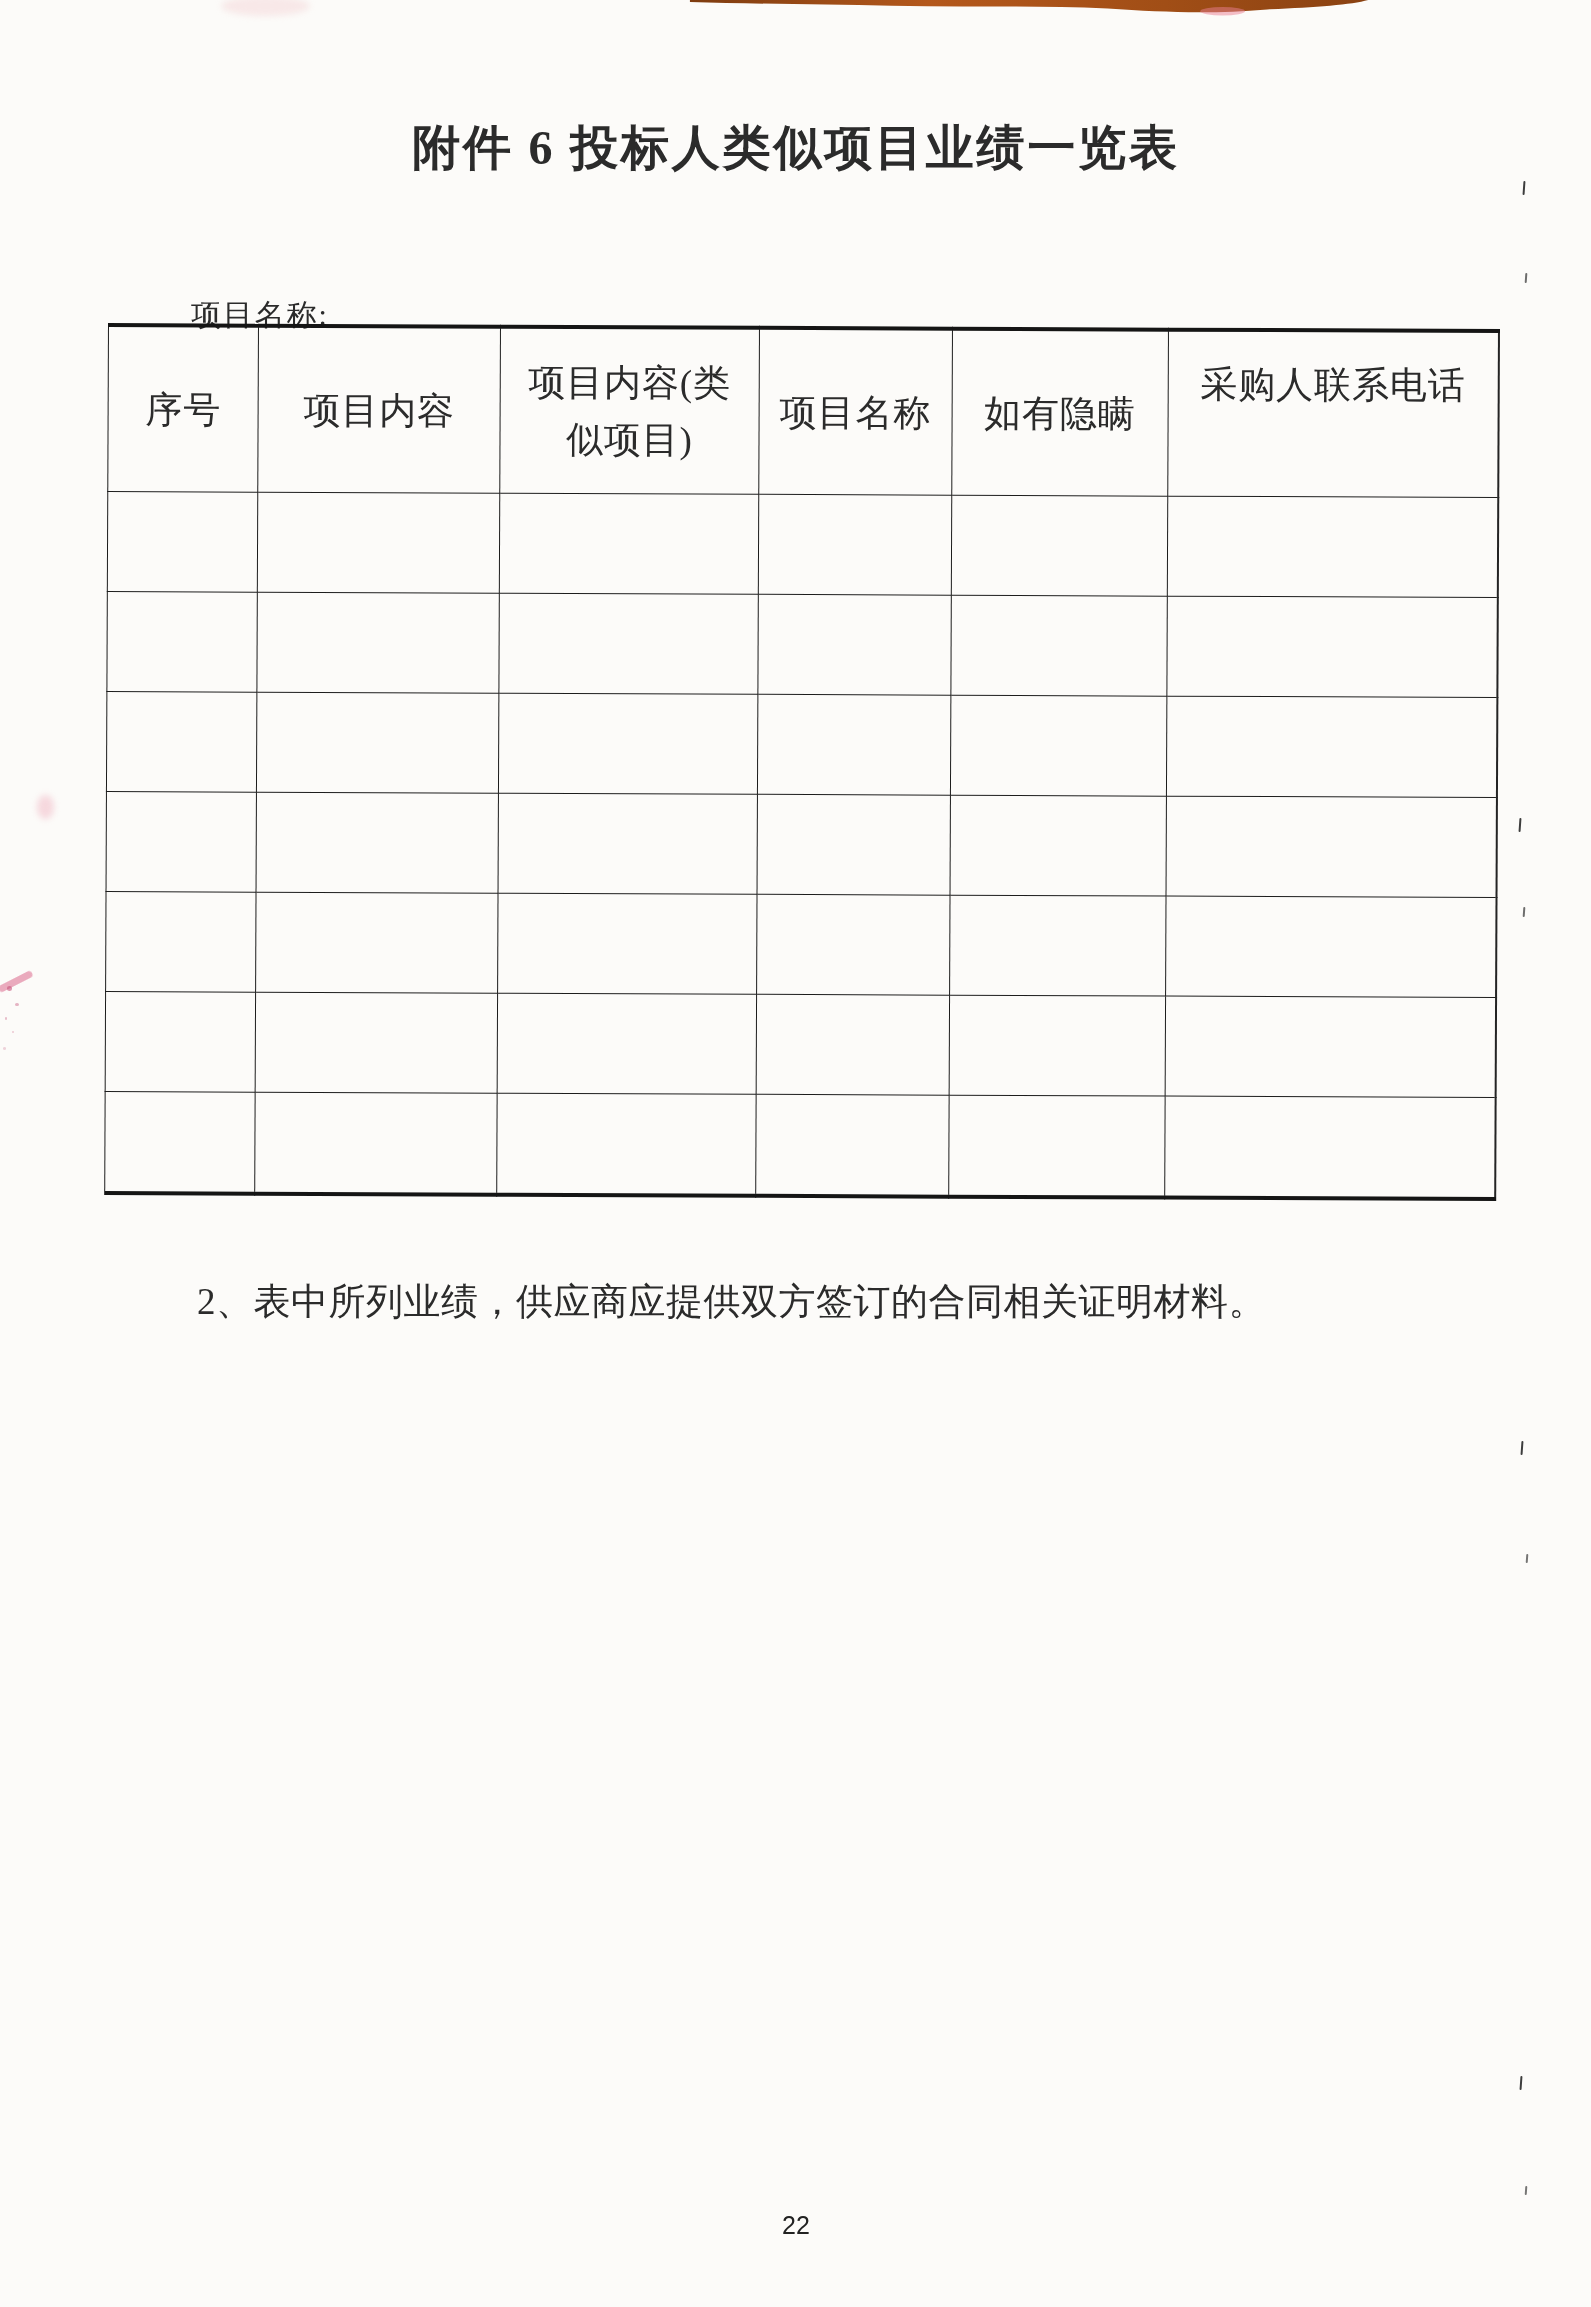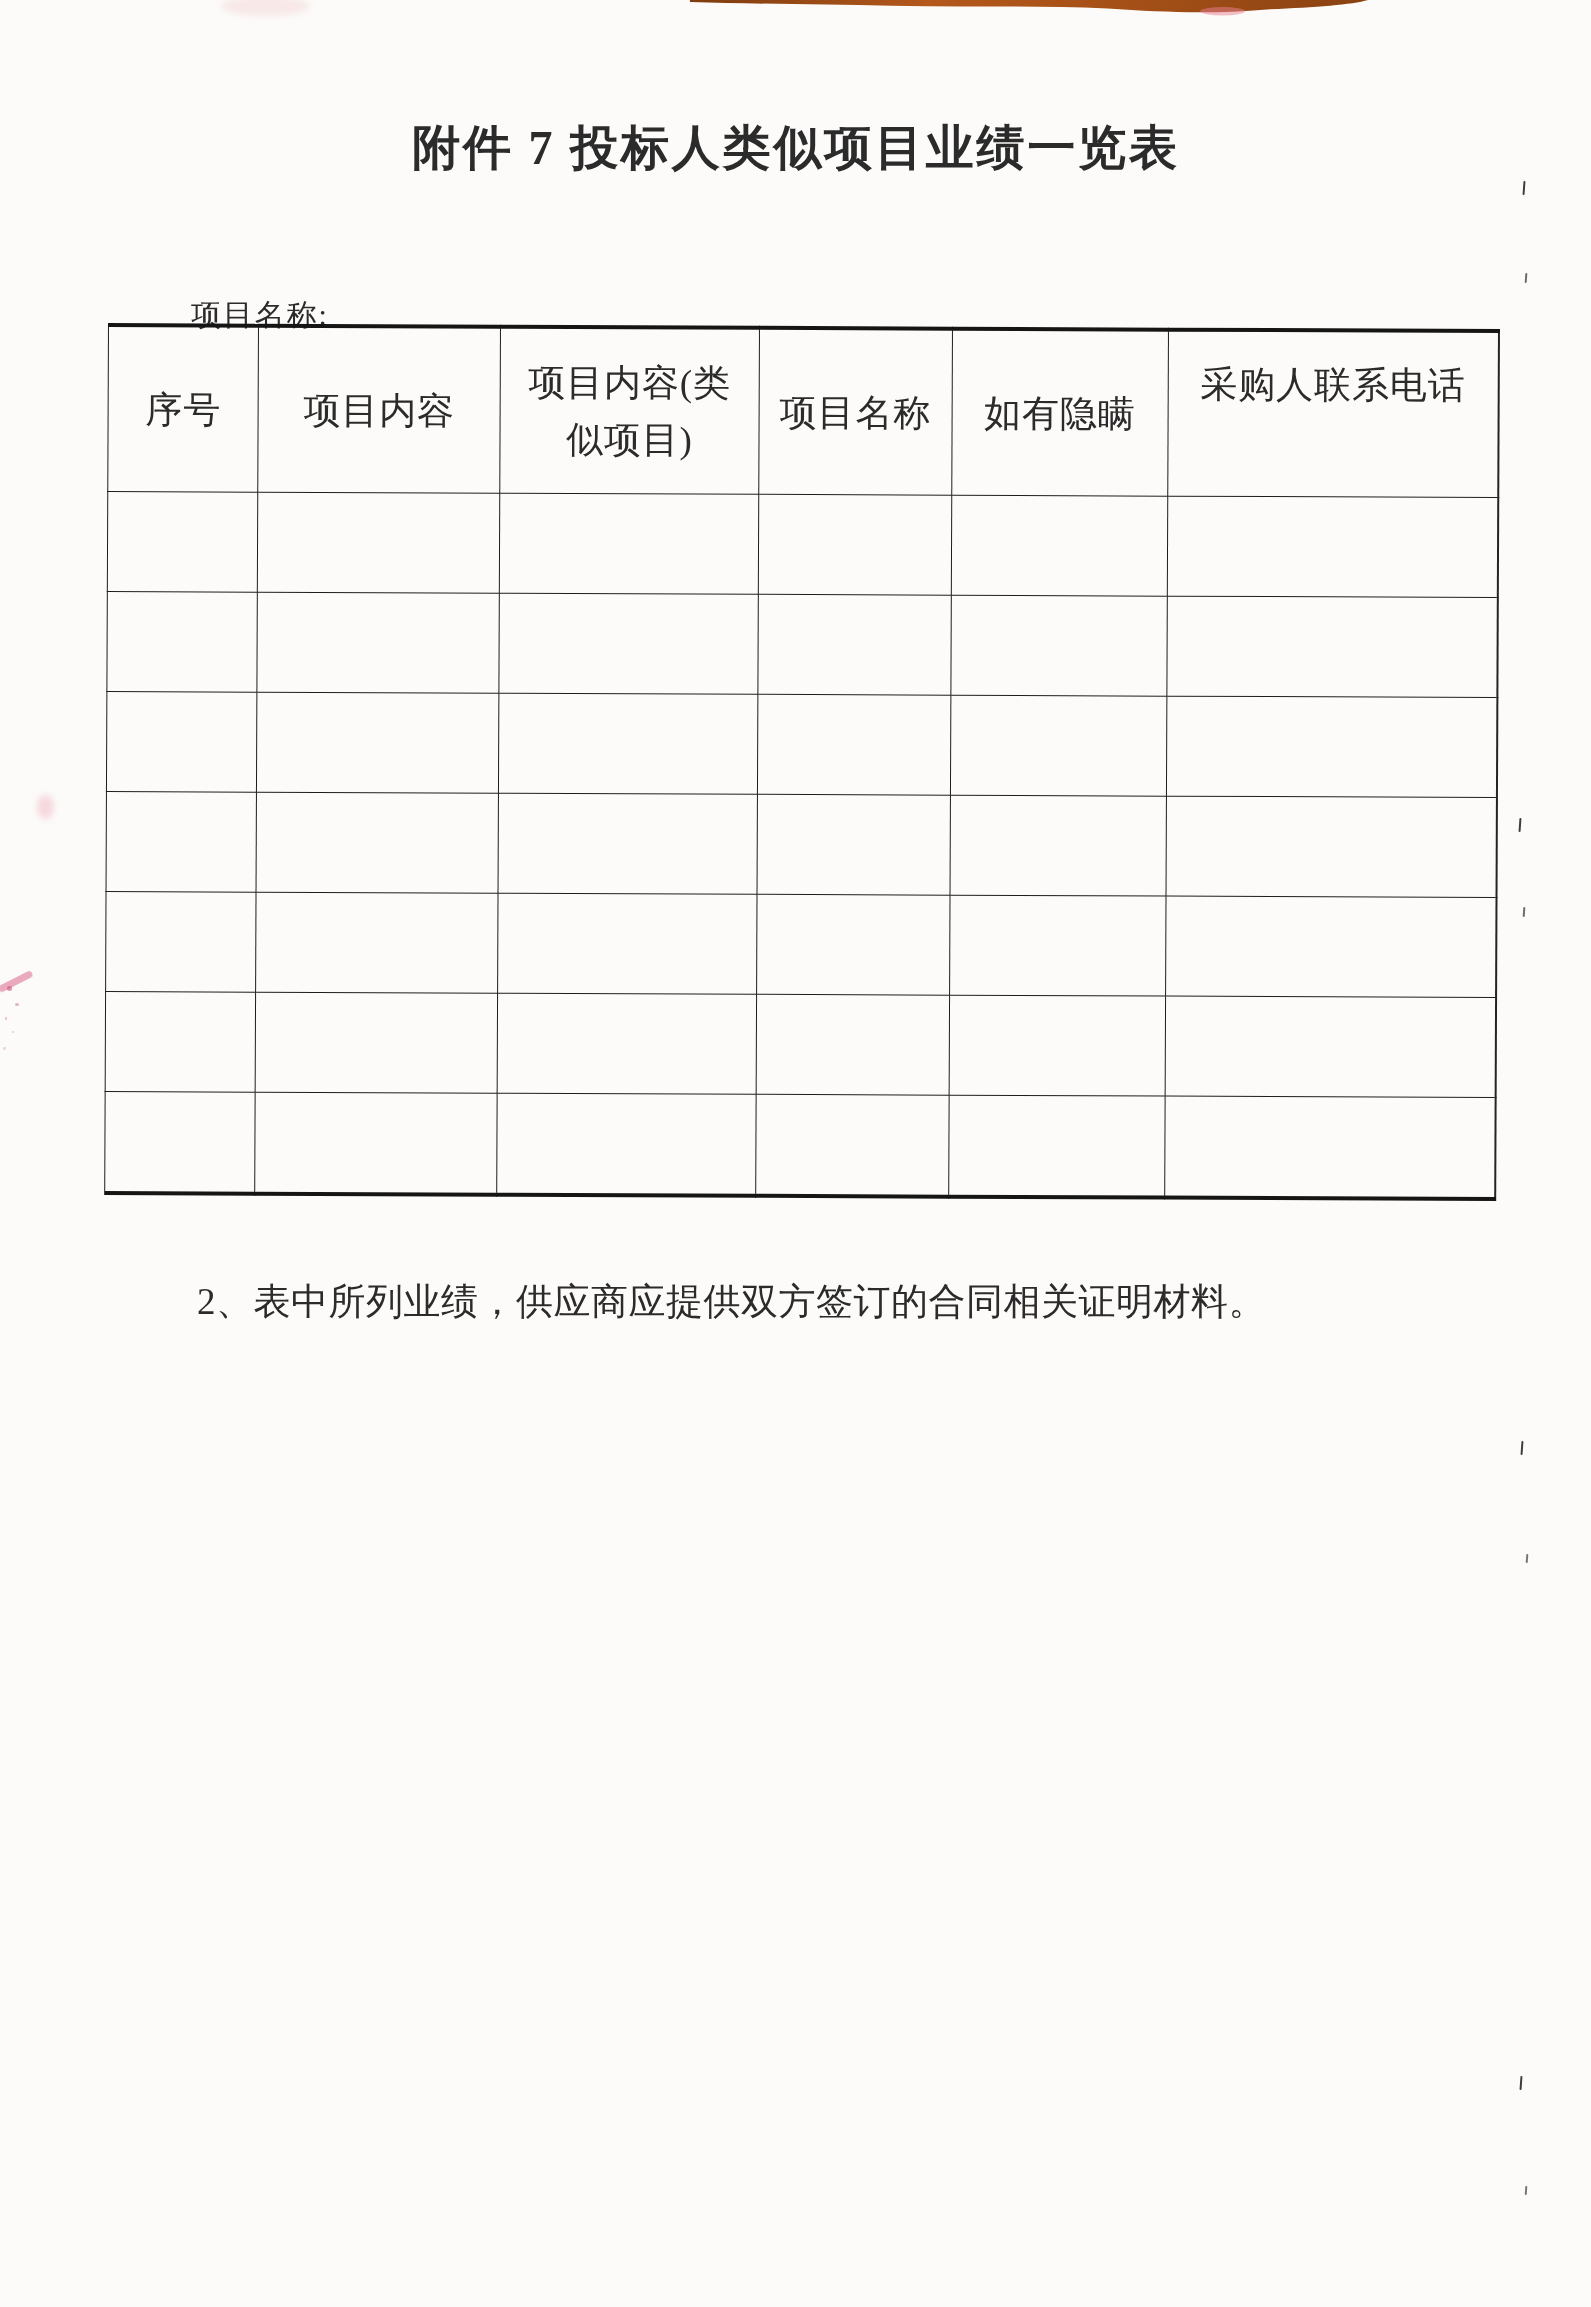--- a/index.html
+++ b/index.html
@@ -119,21 +119,21 @@
 
   <div class="tick" style="left:1523px;top:181px;"></div>
   <div class="tick" style="left:1525px;top:273px;height:10.3px;opacity:.75;"></div>
   <div class="tick" style="left:1519px;top:818px;"></div>
   <div class="tick" style="left:1523px;top:907px;height:10.3px;opacity:.75;"></div>
   <div class="tick" style="left:1521px;top:1441px;"></div>
   <div class="tick" style="left:1526px;top:1554px;height:9.4px;opacity:.7;"></div>
   <div class="tick" style="left:1520px;top:2076px;"></div>
   <div class="tick" style="left:1525px;top:2186px;height:9.4px;opacity:.7;"></div>
 
-  <div class="title">附件 7 投标人类似项目业绩一览表</div>
+  <div class="title">附件 6 投标人类似项目业绩一览表</div>
   <div class="project-label">项目名称:</div>
 
   <div class="table-wrap">
     <table class="grid">
       <colgroup>
         <col style="width:10.8%">
         <col style="width:17.4%">
         <col style="width:18.6%">
         <col style="width:13.9%">
         <col style="width:15.5%">
@@ -207,15 +207,16 @@
             <td></td>
           </tr>
         </tbody>
     </table>
   </div>
 
   <div class="notes">
     <div class="note-line-2">2、表中所列业绩，供应商应提供双方签订的合同相关证明材料。</div>
   </div>
 
+  <div class="page-number">22</div>
 
 </div>
 
 
 </body></html>

